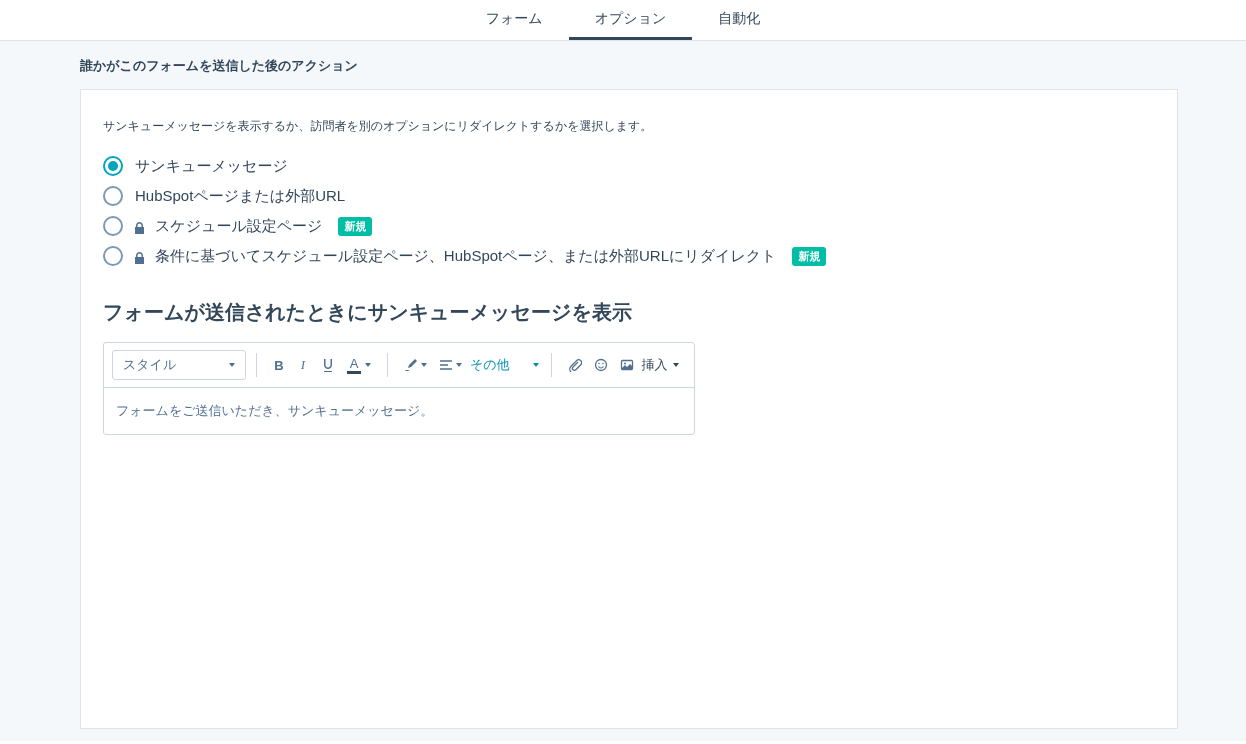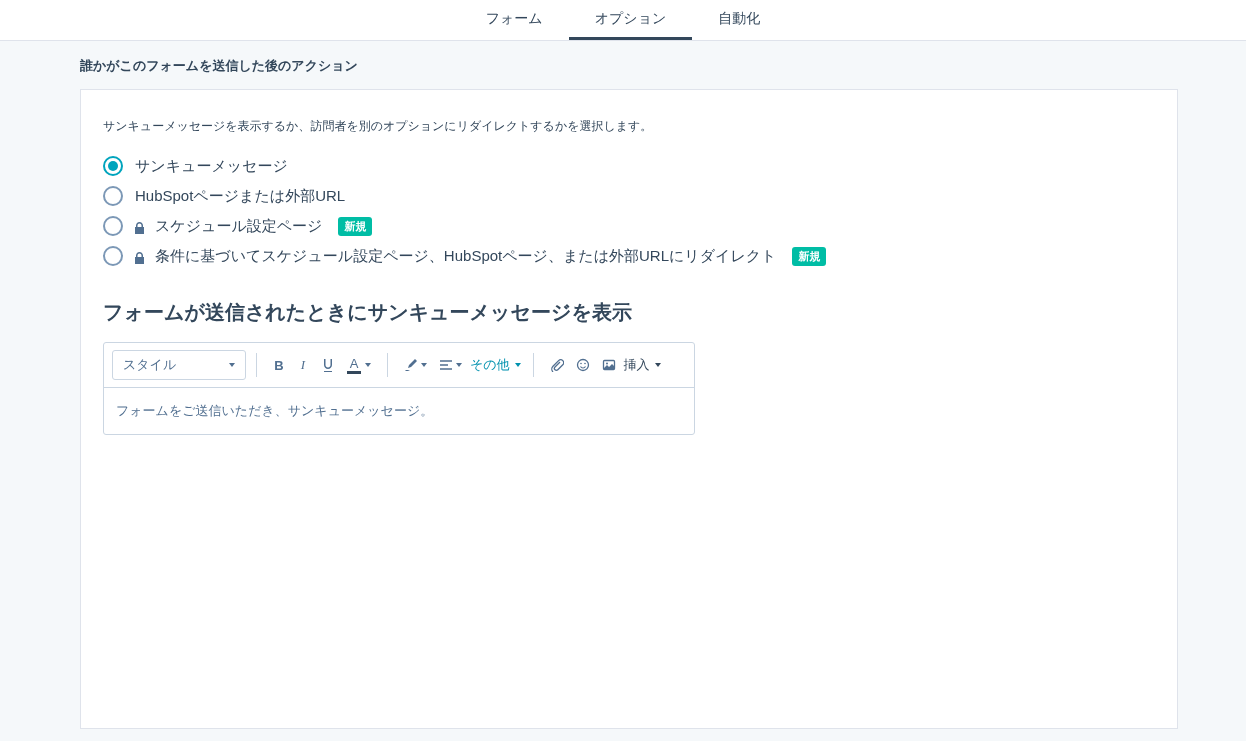--- a/index.html
+++ b/index.html
@@ -157,21 +157,21 @@
     .tb-btn.bold { font-weight: 700; }
     .tb-btn.italic { font-style: italic; font-family: Georgia, serif; }
     .tb-btn svg { display: block; }
     .tb-text {
       color: #0091ae;
       font-size: 13px;
       padding: 4px 2px;
       cursor: pointer;
       display: inline-flex;
       align-items: center;
-      gap: 3px;
+      gap: 21px;
     }
     .tb-text-dark {
       color: #33475b;
       font-size: 13px;
       padding: 4px 2px;
       cursor: pointer;
       display: inline-flex;
       align-items: center;
       gap: 3px;
     }

